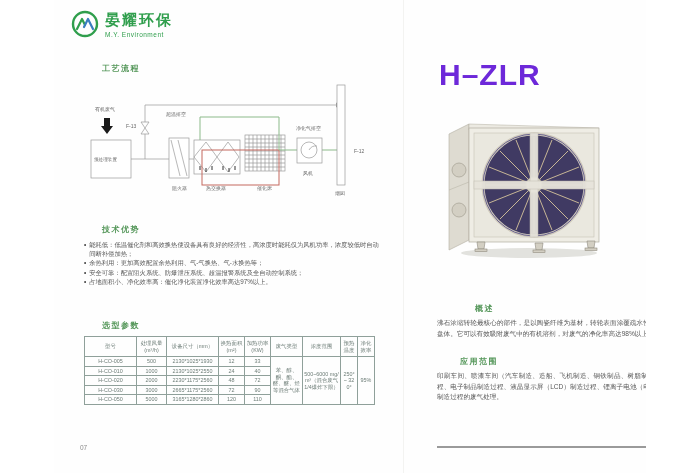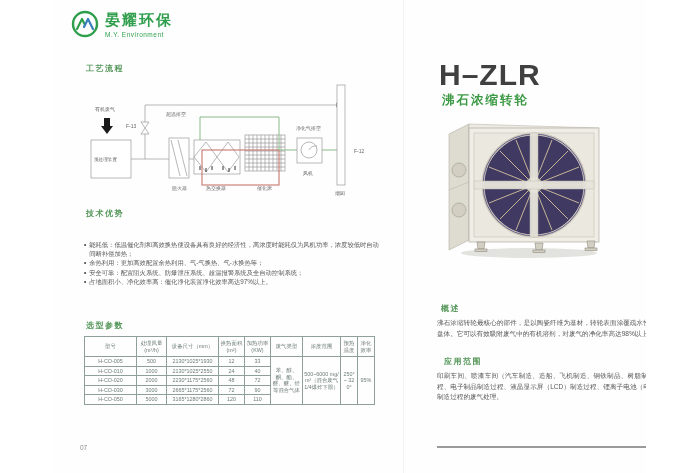--- a/index.html
+++ b/index.html
@@ -10,21 +10,21 @@
     overflow:hidden; margin:0 auto;
   }
   .gutter { position:absolute; left:349px; top:0; width:1px; height:473px; background:#f3f3f1; }
 
   
   .logo { position:absolute; left:17px; top:10px; display:flex; align-items:center; gap:6px; }
   .logo-text .cn { font-size:15px; font-weight:bold; color:#2f9e4c; letter-spacing:2px; }
   .logo-text .en { font-size:6.5px; color:#2f9e4c; letter-spacing:.5px; margin-top:1px; }
 
   
-  .sec-head { position:absolute; font-size:8px; color:#55975a; letter-spacing:1.5px; font-weight:bold; }
+  .sec-head { position:absolute; font-size:8px; color:#55975a; letter-spacing:1.5px; font-weight:bold;margin-left:16px; }
 
   
   .flow-svg { position:absolute; left:28px; top:78px; }
   .flow-svg text { font-size:5px; fill:#6a6a6a; font-family:"Liberation Sans",sans-serif; }
   .flow-svg .box { fill:#ffffff; stroke:#9a9a9a; stroke-width:.7; }
   .flow-svg .pipe { stroke:#9a9a9a; stroke-width:.7; fill:none; }
   .flow-svg .greenpipe { stroke:#8cba8a; stroke-width:1; fill:none; }
   .flow-svg .redbox { stroke:#c4685e; stroke-width:1; fill:none; }
 
   
@@ -35,21 +35,21 @@
   
   table.params { position:absolute; left:30px; top:336px; width:290px; border-collapse:collapse; table-layout:fixed; }
   table.params th, table.params td {
     border:0.7px solid #8fa09a; font-size:5.4px; color:#6d7d77; text-align:center;
     padding:1px 1px; line-height:6.5px; font-weight:normal; word-break:break-all;
   }
   table.params th { height:20px; }
   table.params td { height:9px; }
 
   
-  .title-h { position:absolute; left:385px; top:58px; font-size:30px; font-weight:bold; color:#404040; letter-spacing:1px; }
+  .title-h { position:absolute; left:385px; top:58px; font-size:30px; font-weight:bold; color:#6d28d9; letter-spacing:1px; }
   .title-sub { position:absolute; left:388px; top:92px; font-size:12.5px; font-weight:bold; color:#3c9a45; letter-spacing:2px; }
   .machine-svg { position:absolute; left:383px; top:110px; }
   .para { position:absolute; width:306px; font-size:6.6px; color:#575757; line-height:10.5px; text-align:justify; }
   .pageno { position:absolute; font-size:6.5px; color:#8a8a8a; }
   .footer-line { position:absolute; left:383px; top:446px; width:272px; height:2px; background:#9a9a9a; }
 </style>
 </head>
 <body>
 
 <div id="canvas">
@@ -113,21 +113,21 @@
     <rect class="box" x="215" y="60" width="25" height="25"></rect>
     <circle cx="227" cy="72" r="8" fill="none" stroke="#9a9a9a" stroke-width=".7"></circle>
     <path class="pipe" d="M227,72 a8,8 0 0 1 8,-4"></path>
     <text x="221" y="97">风机</text>
 
     <rect class="box" x="255" y="7" width="8" height="100"></rect>
     <text x="253" y="117">烟囱</text>
     <text x="272" y="75">F-12</text>
   </svg>
 
-  <div class="sec-head" style="left:32px; top:208px;">技术优势</div>
+  <div class="sec-head" style="left:32px; top:224px;">技术优势</div>
 
   <div class="adv-list">
     <div class="adv-item">
       <span class="dot">•</span>
       <span>能耗低：低温催化剂和高效换热使设备具有良好的经济性，高浓度时能耗仅为风机功率，浓度较低时自动间断补偿加热；</span>
     </div>
     <div class="adv-item">
       <span class="dot">•</span>
       <span>余热利用：更加高效配置余热利用、气-气换热、气-水换热等；</span>
     </div>
@@ -203,21 +203,20 @@
       <td>H-CO-050</td>
       <td>5000</td>
       <td>3165*1280*2860</td>
       <td>120</td>
       <td>110</td>
     </tr>
   </tbody>
     </table>
 
   <div class="title-h">H–ZLR</div>
-  <div class="title-sub">沸石浓缩转轮</div>
 
   <svg class="machine-svg" width="185" height="152" viewBox="0 0 185 152">
     <ellipse cx="92" cy="143" rx="68" ry="5" fill="#e2e2de"></ellipse>
 
     <polygon points="12,24 32,14 32,130 12,140" fill="#dedbd1" stroke="#b2aea1" stroke-width=".6"></polygon>
     <circle cx="22" cy="60" r="7" fill="#d3cfc3" stroke="#a5a094" stroke-width=".7"></circle>
     <circle cx="22" cy="100" r="7" fill="#d3cfc3" stroke="#a5a094" stroke-width=".7"></circle>
     <path d="M12,80 L32,72" stroke="#b2aea1" stroke-width=".5"></path>
 
     <polygon points="32,14 162,18 158,22 32,20" fill="#eceae2" stroke="#b2aea1" stroke-width=".5"></polygon>
@@ -241,21 +240,21 @@
     <g fill="#d3cfc3" stroke="#8f8a7e" stroke-width=".6">
       <path d="M40,132 h8 l-1,7 h-6 z"></path>
         <path d="M98,133 h8 l-1,7 h-6 z"></path>
         <path d="M150,131 h8 l-1,7 h-6 z"></path>
       <rect x="38" y="139" width="12" height="2.5"></rect>
         <rect x="96" y="140" width="12" height="2.5"></rect>
         <rect x="148" y="138" width="12" height="2.5"></rect>
     </g>
   </svg>
 
-  <div class="sec-head" style="left:387px; top:303px;">概述</div>
+  <div class="sec-head" style="left:405px; top:303px;">概述</div>
   <div class="para" style="left:383px; top:318px;">沸石浓缩转轮最核心的部件，是以陶瓷纤维为基材，转轮表面涂覆疏水性沸石做吸附剂，做成蜂窝状的圆盘体。它可以有效吸附废气中的有机溶剂，对废气的净化率高达98%以上。</div>
 
   <div class="sec-head" style="left:390px; top:356px;">应用范围</div>
   <div class="para" style="left:383px; top:371px;">印刷车间、喷漆车间（汽车制造、造船、飞机制造、钢铁制品、树脂制品等）、半导体集成电路制造过程、电子制品制造过程、液晶显示屏（LCD）制造过程、锂离子电池（电极形成工序、电解液充填工序）制造过程的废气处理。</div>
 
   <div class="footer-line"></div>
   <div class="pageno" style="left:26px; top:444px;">07</div>
   <div class="pageno" style="left:666px; top:444px;">08</div>
 </div>
 

